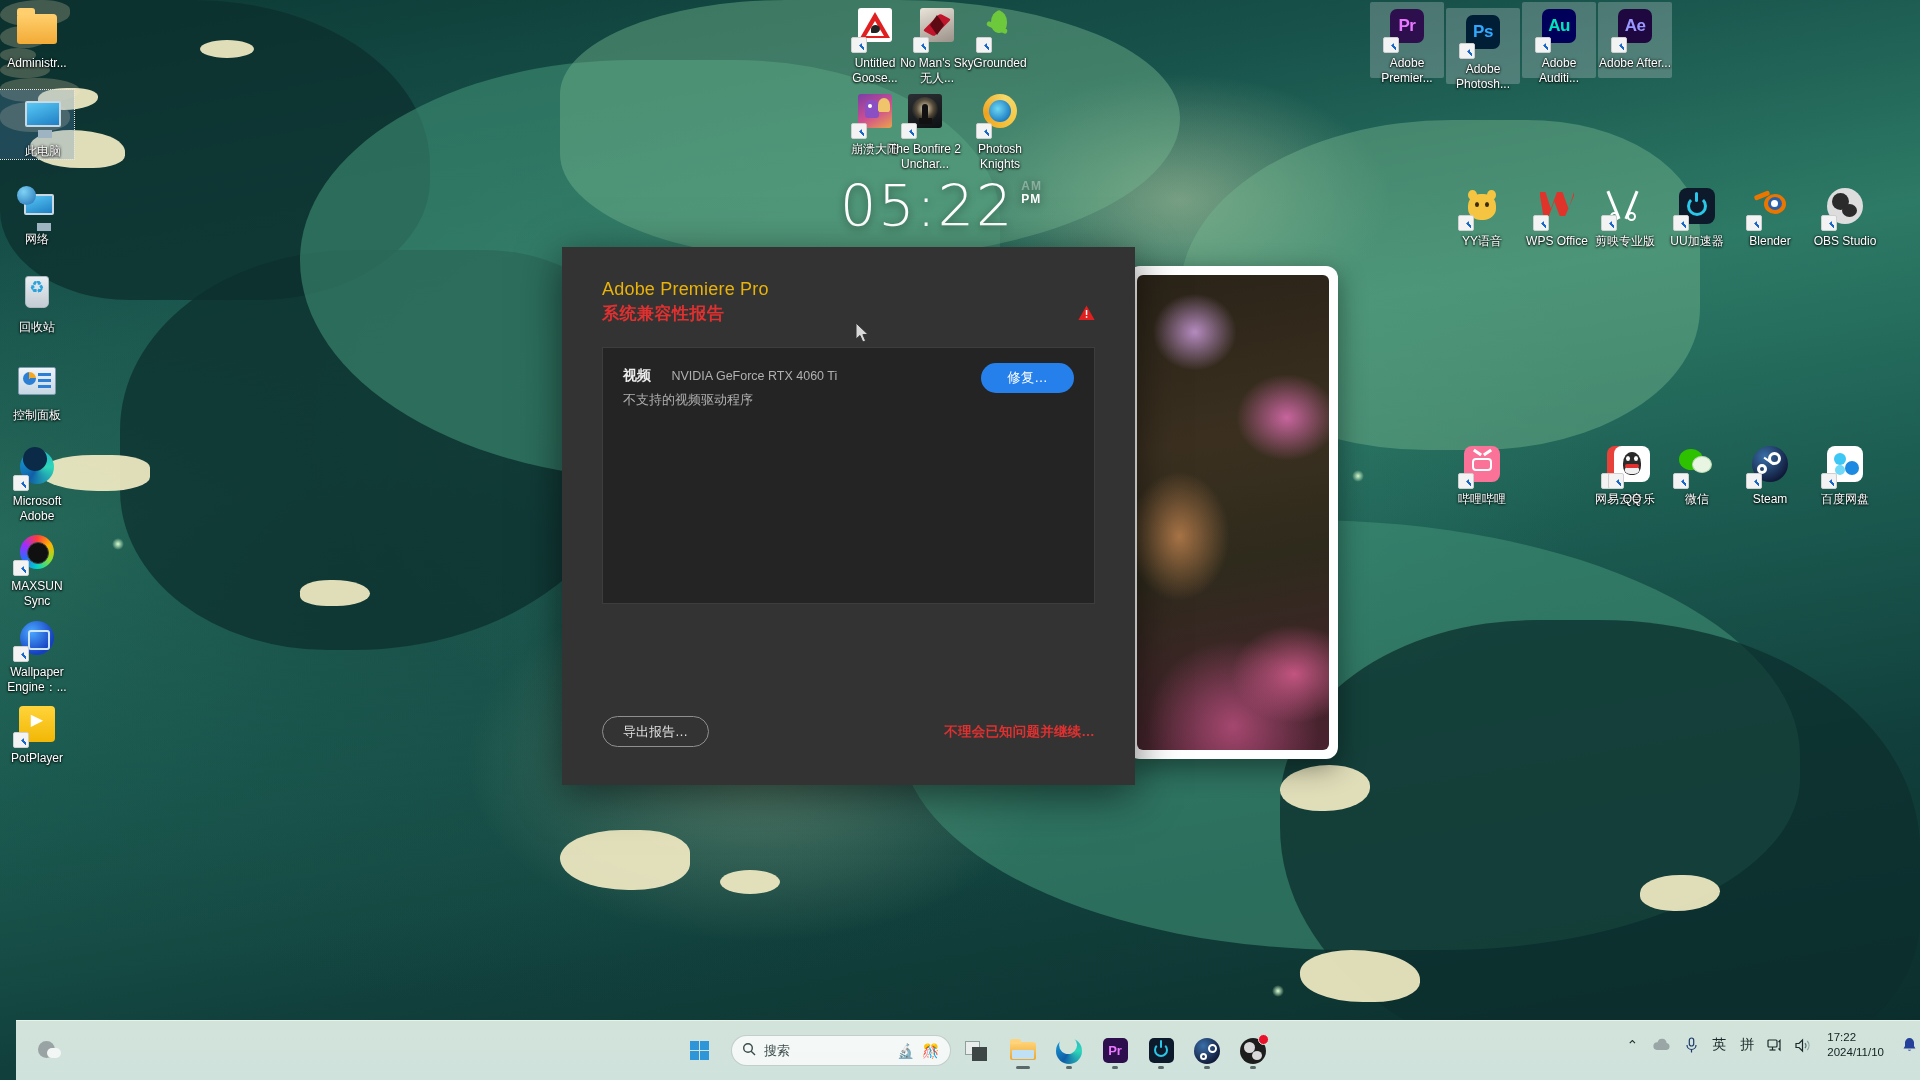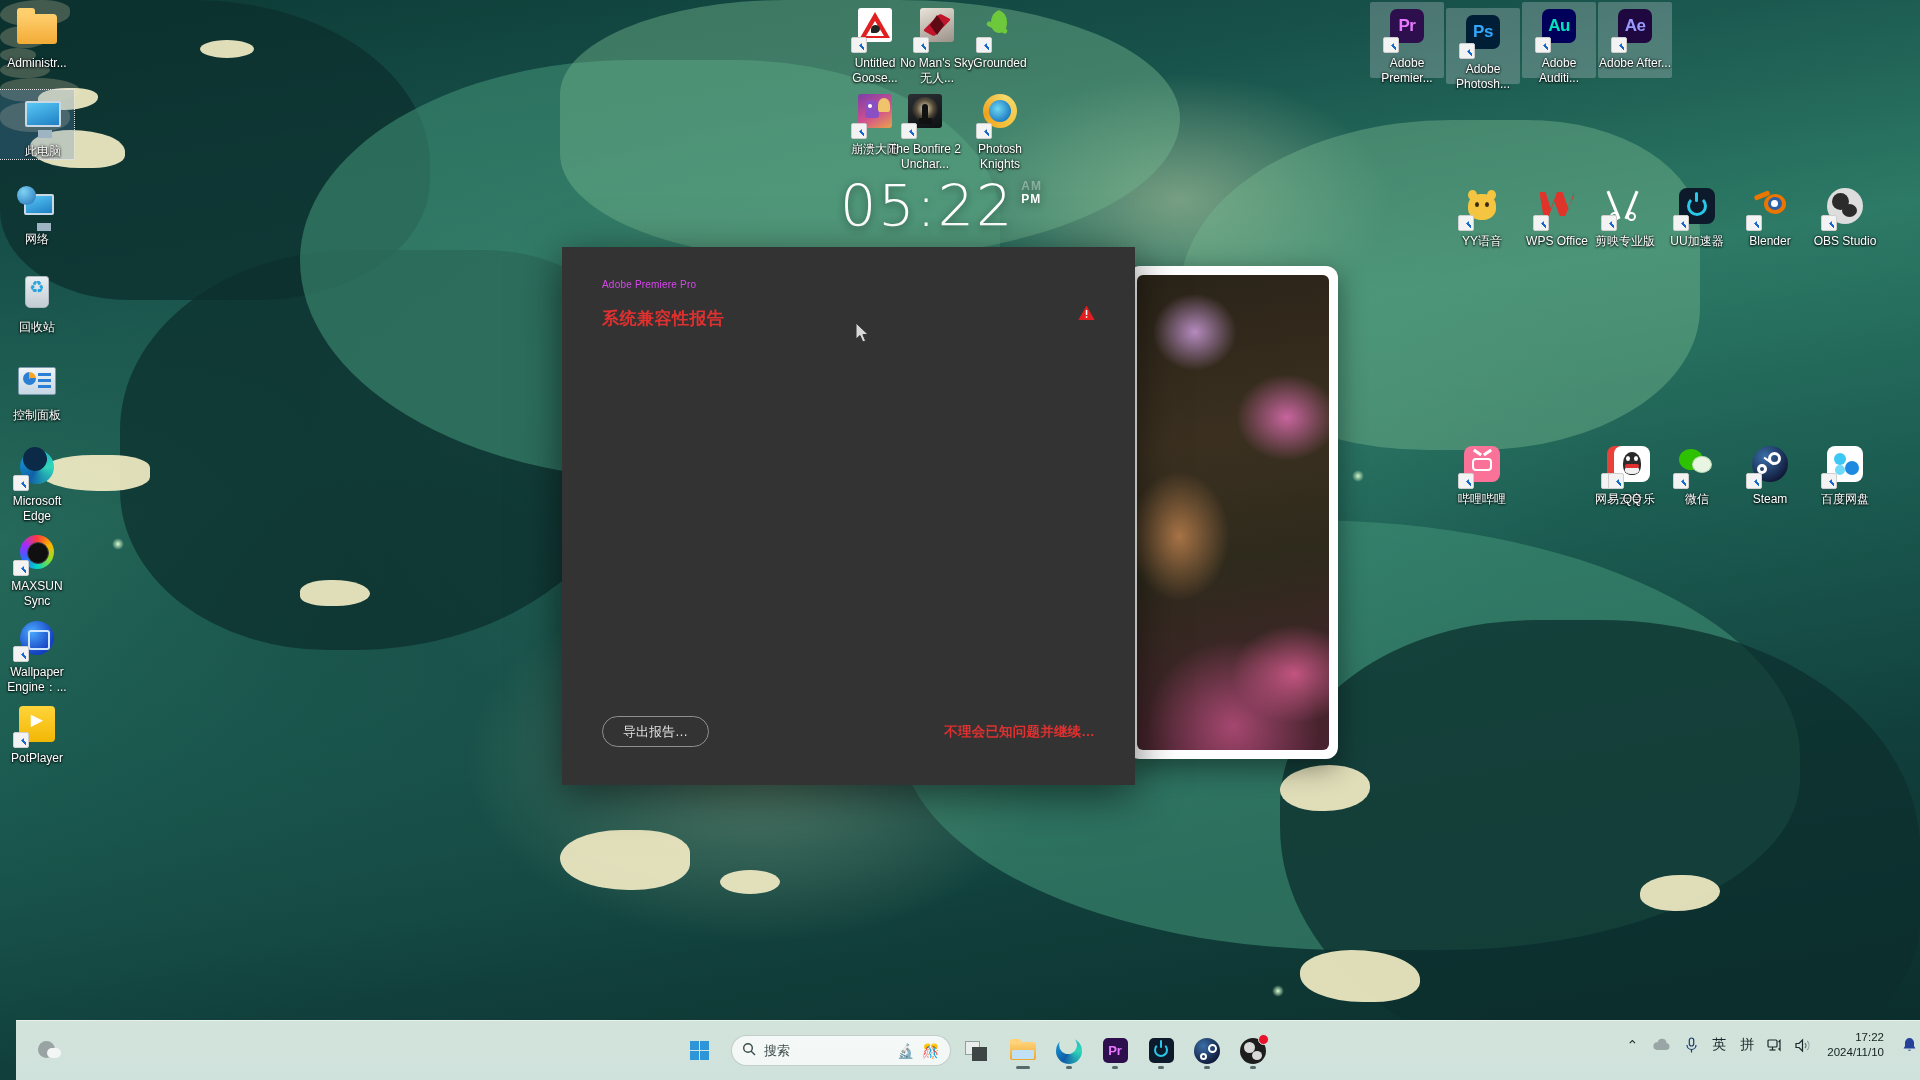--- a/index.html
+++ b/index.html
@@ -232,21 +232,21 @@
 
   
   #pr-dialog {
     position:absolute; left:562px; top:247px; width:573px; height:538px;
     background:#333333;
     box-shadow: 0 10px 40px rgba(0,0,0,.55);
     color:#d8d8d8;
   }
   #pr-dialog .hdr { padding: 32px 40px 0 40px; position:relative; }
   #pr-dialog .app-name {
-    font-size:10px; color:#d946ef; letter-spacing:.2px; margin-bottom:17px;
+    font-size:18px; color:#eab308; letter-spacing:.2px; margin-bottom:2px;
   }
   #pr-dialog .report-title {
     font-size:17px; color:#e03030; font-weight:bold; letter-spacing:.5px;
   }
   #pr-dialog .warn-tri {
     position:absolute; right:40px; top:58px;
   }
   #pr-dialog .list-panel {
     margin: 22px 40px 0 40px;
     height: 257px;
@@ -341,21 +341,21 @@
   }
   #tray {
     position:absolute; right:0; top:0; height:48px;
     display:flex; align-items:center; gap:2px; padding-right:14px;
   }
   .tray-item {
     min-width:26px; height:40px; display:flex; align-items:center; justify-content:center;
     font-size:14px; color:#1a2a2a; cursor:pointer; padding:0 5px;
   }
   .tray-clock {
-    text-align:right; font-size:11.5px; line-height:15px; color:#12201f;
+    text-align:left; font-size:11.5px; line-height:15px; color:#12201f;
     padding:0 10px 0 8px; cursor:pointer;
   }
 </style>
 </head>
 <body>
 
 <div id="wallpaper">
   <div class="darkmass" style="left:0;top:0;width:430px;height:300px;border-radius:0 55% 40% 30%;"></div>
   <div class="darkmass" style="left:120px;top:250px;width:520px;height:400px;border-radius:45% 30% 55% 40%;"></div>
   <div class="midmass" style="left:300px;top:60px;width:700px;height:420px;border-radius:50% 40% 45% 55%;"></div>
@@ -423,21 +423,21 @@
         <span class="ctrlpanel"></span>
       </span>
     <span class="lbl">控制面板</span>
   </div>
 
   <div class="icon-cell" style="left:0px;top:440px;">
     <span class="glyph">
       <span class="edge"></span>
       <span class="shortcut-arrow"></span>
     </span>
-    <span class="lbl">Microsoft Edge</span>
+    <span class="lbl">Microsoft Adobe</span>
   </div>
 
   <div class="icon-cell" style="left:0px;top:525px;">
     <span class="glyph">
       <span class="maxsun"></span>
       <span class="shortcut-arrow"></span>
     </span>
     <span class="lbl">MAXSUN Sync</span>
   </div>
 
@@ -719,20 +719,28 @@
     <div class="report-title">系统兼容性报告</div>
     <span class="warn-tri">
       <svg width="17" height="16" viewBox="0 0 17 16">
         <path d="M8.5 0.6 L16.6 15 L0.4 15 Z" fill="#e02020"></path>
         <rect x="7.8" y="5" width="1.5" height="5" fill="#fff"></rect>
         <rect x="7.8" y="11.2" width="1.5" height="1.6" fill="#fff"></rect>
       </svg>
     </span>
   </div>
 
+  <div class="list-panel">
+    <div class="issue-row">
+      <span class="cat">视频</span>
+      <span class="dev">NVIDIA GeForce RTX 4060 Ti</span>
+      <div class="desc">不支持的视频驱动程序</div>
+      <button class="fix-btn">修复…</button>
+    </div>
+  </div>
 
 
   <div class="footer">
     <button class="export-btn">导出报告…</button>
     <span class="ignore-link">不理会已知问题并继续…</span>
   </div>
 </div>
 
 <div id="cursor">
   <svg width="16" height="22" viewBox="0 0 16 22">

